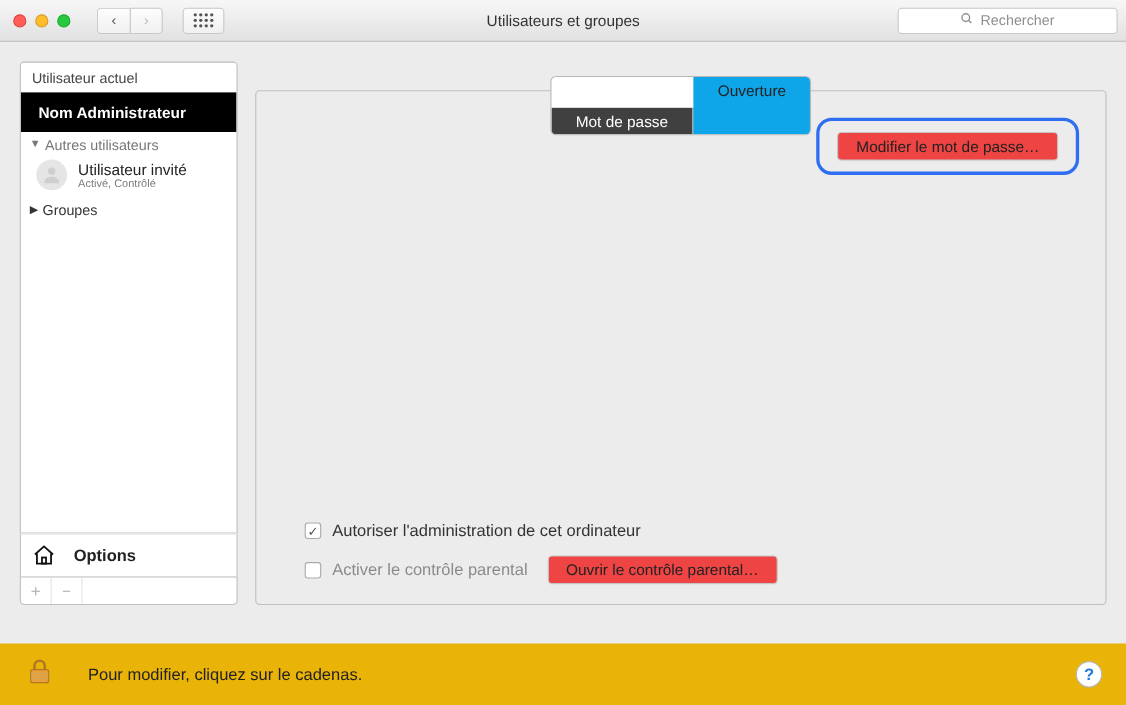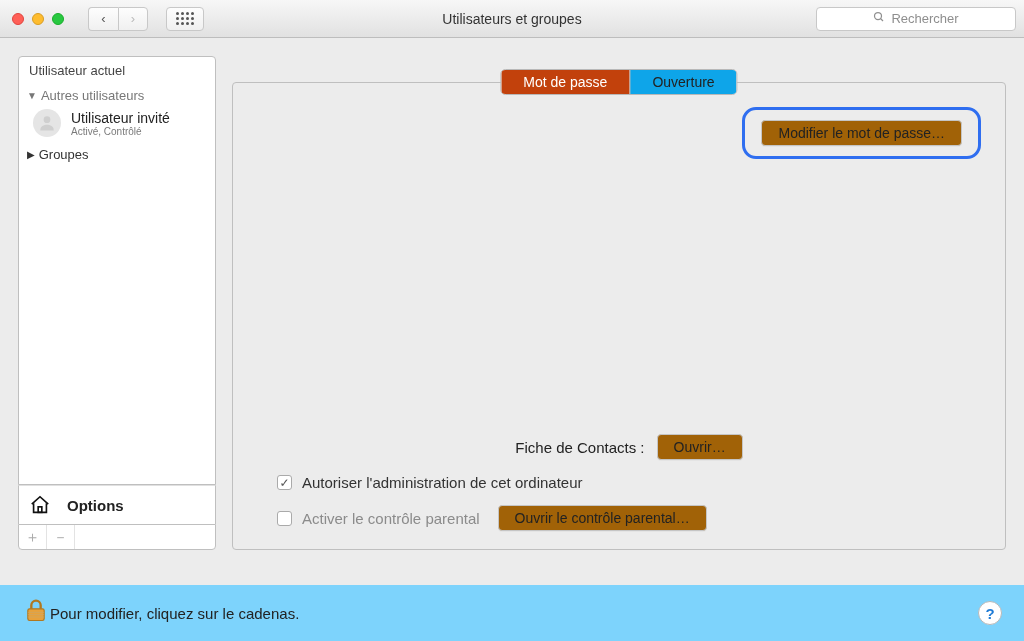--- a/index.html
+++ b/index.html
@@ -165,21 +165,21 @@
     border:1px solid #b8b8b8;
     border-radius:5px;
     overflow:hidden;
     background:#fff;
   }
   .seg-btn {
     padding:4px 22px; font-size:14px;
     background:#0ea5e9; color:#222;
   }
   .seg-btn.active {
-    background:#c2410c; color:#fff;
+    background:#404040; color:#fff;margin-top:28px;
   }
   .seg-btn:not(:last-child){ border-right:1px solid #cfcfcf; }
 
   .panel-body { padding: 24px 24px 18px 24px; height:100%; display:flex; flex-direction:column; }
 
   .top-row { display:flex; align-items:flex-start; gap:24px; }
 
   .avatar-box {
     width: 225px; height: 92px;
     background:#000; color:#fff;
@@ -191,21 +191,21 @@
   .avatar-box .l1 { font-weight:600; }
   .avatar-box .l2 {  }
 
   .change-pw-wrap {
     margin-left:auto;
     border:3px solid #2f6ef0;
     border-radius:14px;
     padding:10px 16px;
   }
   .mac-btn {
-    background:#a16207;
+    background:#ef4444;
     border:1px solid #c5c5c5;
     border-radius:4px;
     padding:4px 16px;
     font-size:14px;
     color:#222;
     box-shadow: 0 1px 0 rgba(0,0,0,0.03);
   }
 
   .bottom-block {
     margin-top:auto;
@@ -231,22 +231,22 @@
   }
   .chk.off { color:transparent; }
   .disabled-text { color:#8b8b8b; }
 
   
   .footer {
     position:absolute; left:0; right:0; bottom:0;
     height: 56px;
     display:flex; align-items:center;
     padding: 0 22px;
-    gap: 0;
-    background:#7dd3fc;
+    gap: 30px;
+    background:#eab308;
   }
   .lock-icon { font-size:26px; }
   .help-btn {
     margin-left:auto;
     width:24px; height:24px; border-radius:50%;
     border:1px solid #b8b8b8; background:#fff;
     display:flex; align-items:center; justify-content:center;
     color:#1e7bd6; font-size:15px; font-weight:600;
   }
 </style>
@@ -299,20 +299,21 @@
       <span>Rechercher</span>
     </div>
   </div>
 </div>
 
 <div class="main-wrap">
 
   <div class="sidebar">
     <div class="sidebar-list">
       <div class="section-label">Utilisateur actuel</div>
+      <div class="user-selected">Nom Administrateur</div>
 
       <div class="section-header">
         <span class="tri-down">▼</span>
         <span>Autres utilisateurs</span>
       </div>
 
       <div class="guest-row">
         <div class="avatar">
           <svg width="20" height="20" viewBox="0 0 24 24" fill="#cfcfcf">
               <circle cx="12" cy="8" r="4"></circle>
@@ -357,24 +358,20 @@
 
     <div class="panel-body">
       <div class="top-row">
 
         <div class="change-pw-wrap">
           <button class="mac-btn">Modifier le mot de passe…</button>
         </div>
       </div>
 
       <div class="bottom-block">
-        <div class="contacts-row">
-          <span>Fiche de Contacts :</span>
-          <button class="mac-btn">Ouvrir…</button>
-        </div>
 
         <div class="check-row">
           <div class="chk">✓</div>
           <span>Autoriser l'administration de cet ordinateur</span>
         </div>
 
         <div class="check-row">
           <div class="chk off">✓</div>
           <span class="disabled-text">Activer le contrôle parental</span>
           <button class="mac-btn" style="margin-left:8px">Ouvrir le contrôle parental…</button>

